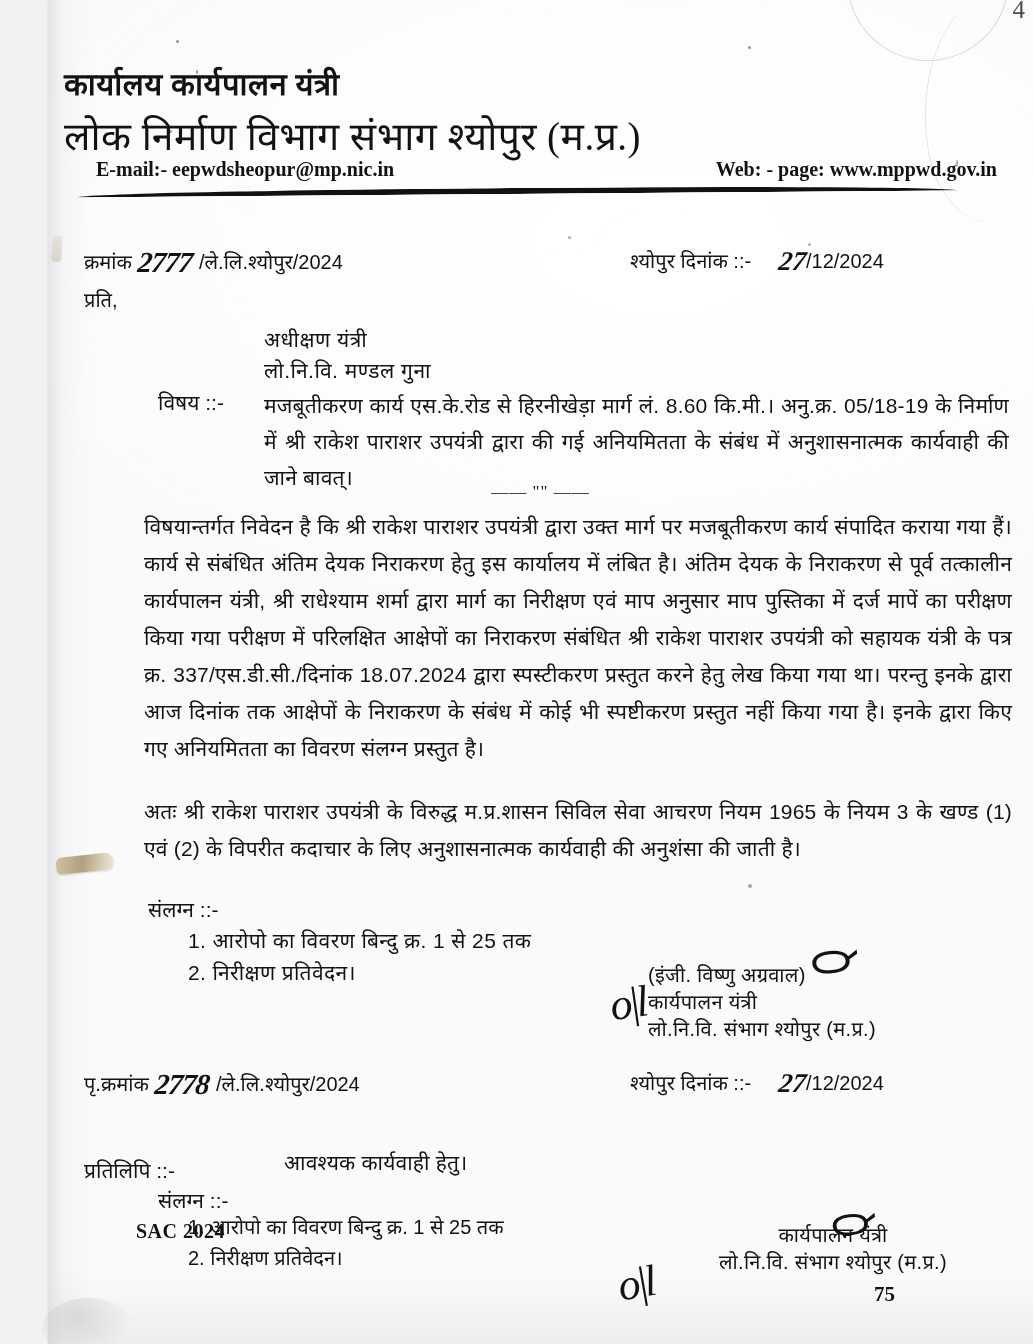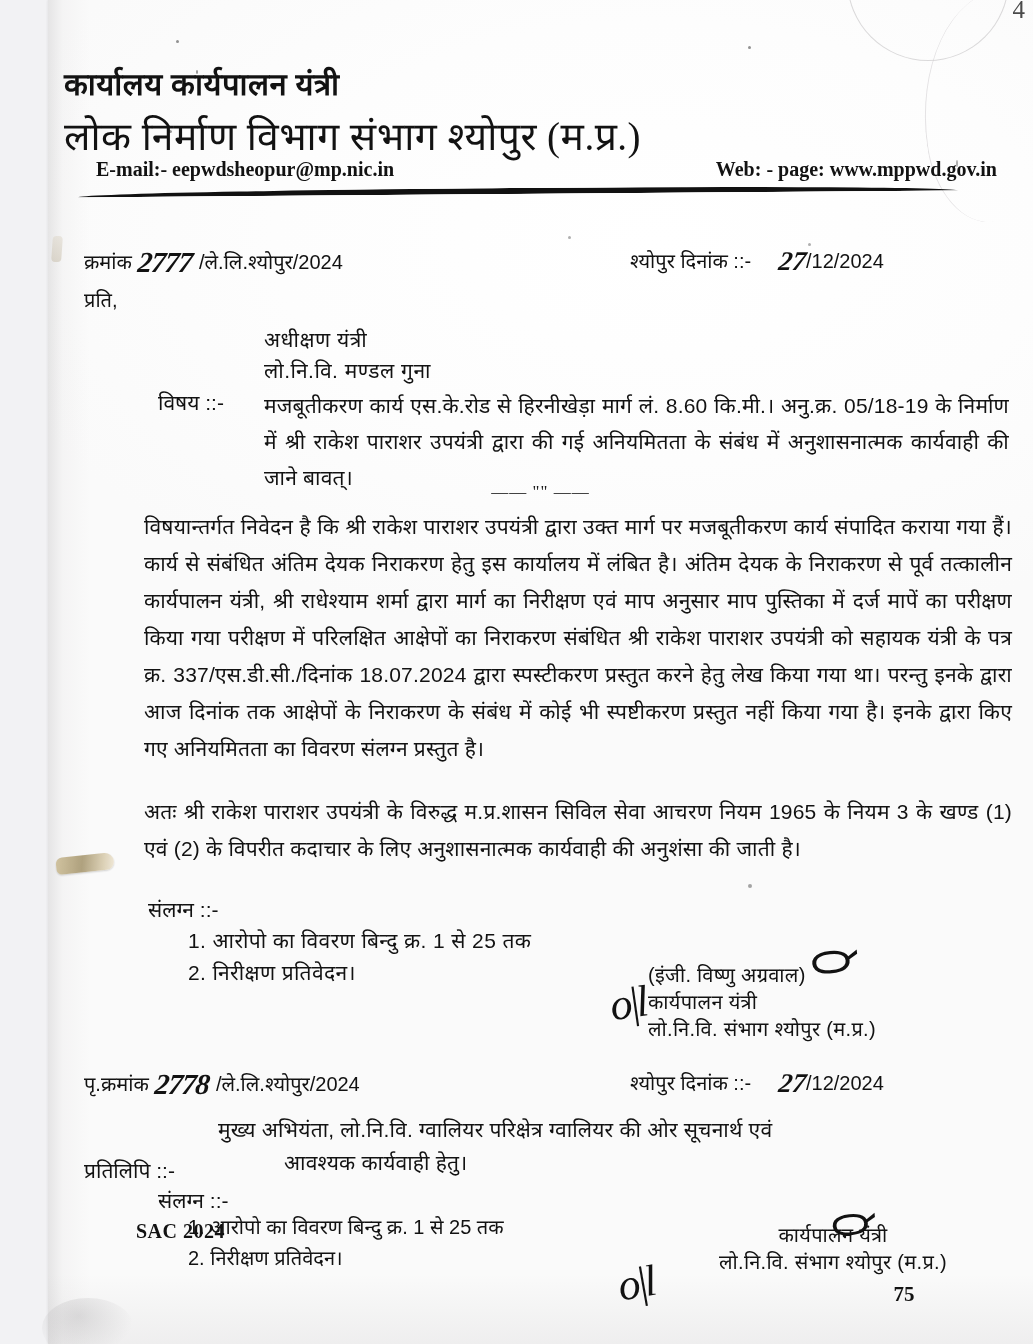--- a/index.html
+++ b/index.html
@@ -160,21 +160,21 @@
   .sigscribble2{
     position:absolute;left:790px;top:1202px;
     font-family:"Liberation Serif",serif;font-size:32px;
     transform:rotate(-6deg) scaleX(1.5);
   }
   .initial2{
     position:absolute;left:570px;top:1258px;
     font-family:"Liberation Serif",serif;font-size:44px;font-style:italic;
     transform:rotate(-10deg);letter-spacing:-4px;
   }
-  .pageno{position:absolute;left:826px;top:1282px;width:60px;text-align:center;
+  .pageno{position:absolute;left:826px;top:1282px;width:60px;
     font-family:"Liberation Serif",serif;font-weight:700;font-size:21px;}
   .sac{position:absolute;left:88px;top:1220px;
     font-family:"Liberation Serif",serif;font-weight:700;font-size:20px;letter-spacing:.5px;}
 
   
   .speck{position:absolute;background:#3a3a3a;border-radius:50%;opacity:.55;}
 </style>
 </head>
 <body>
 
@@ -257,21 +257,20 @@
           <span>/ले.लि.श्योपुर/2024</span>
         </div>
         <div class="refright">
           <span>श्योपुर दिनांक ::-</span>
           &nbsp;&nbsp;&nbsp;
           <span class="hand-date">27</span><span>/12/2024</span>
         </div>
       </div>
 
       <div class="copy-label">प्रतिलिपि ::-</div>
-      <div class="copy-body">मुख्य अभियंता, लो.नि.वि. ग्वालियर परिक्षेत्र ग्वालियर की ओर सूचनार्थ एवं</div>
       <div class="copy-body2">आवश्यक कार्यवाही हेतु।</div>
 
       <div class="encl-head2">संलग्न ::-</div>
       <div class="encl-list2">
         <div>1. आरोपो का विवरण बिन्दु क्र. 1 से 25 तक</div>
         <div>2. निरीक्षण प्रतिवेदन।</div>
       </div>
 
       <div class="sigscribble2">℺</div>
       <div class="initial2">o|l</div>

